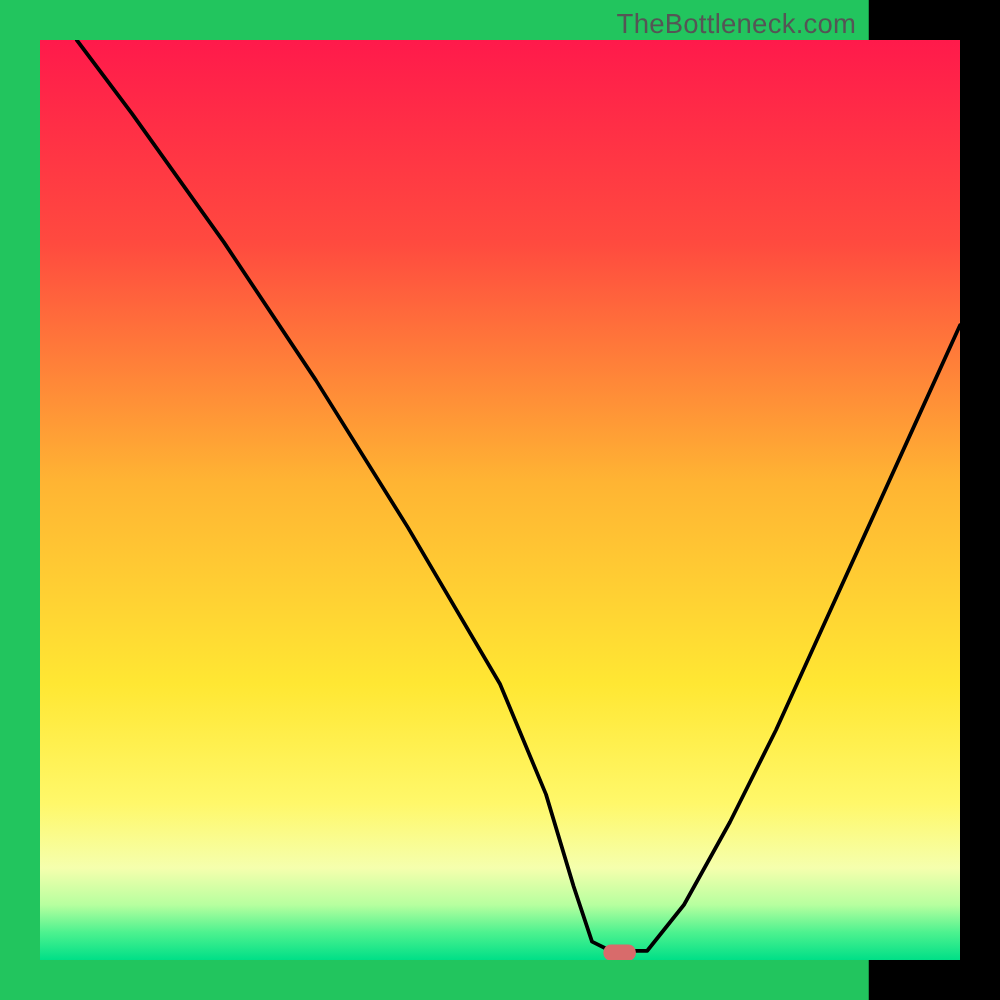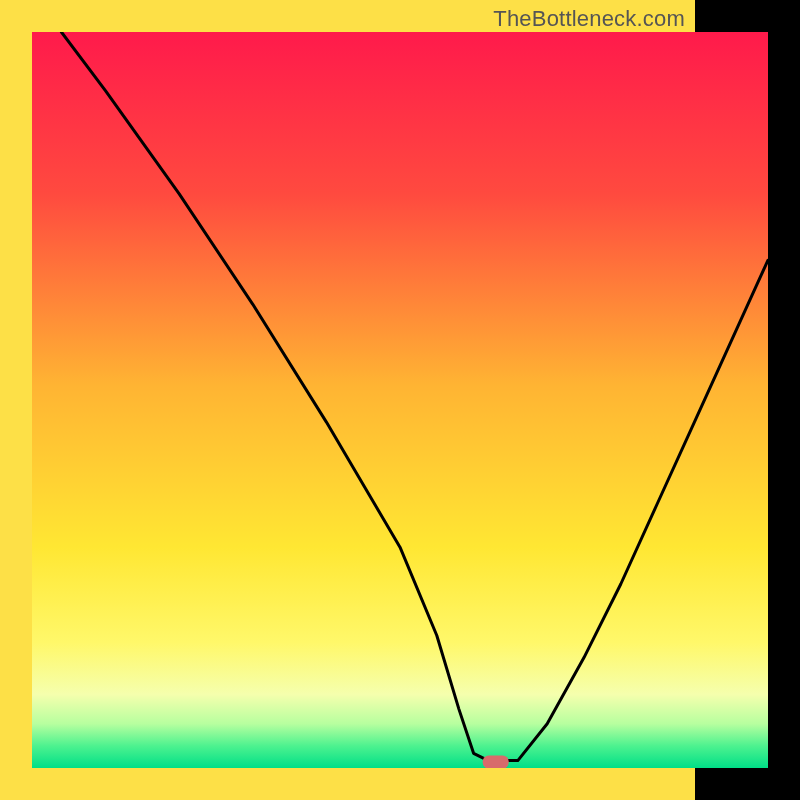--- a/index.html
+++ b/index.html
@@ -8,21 +8,21 @@
     width: 800px;
     height: 800px;
     overflow: hidden;
     background: #000;
     font-family: Arial, Helvetica, sans-serif;
   }
   .outer {
     position: relative;
     width: 695px;
     height: 800px;
-    background: #fde047;
+    background: #22c55e;
   }
   .plot {
     position: absolute;
     left: 32px;
     top: 32px;
     width: 736px;
     height: 736px;
     overflow: hidden;
   }
   .watermark {

